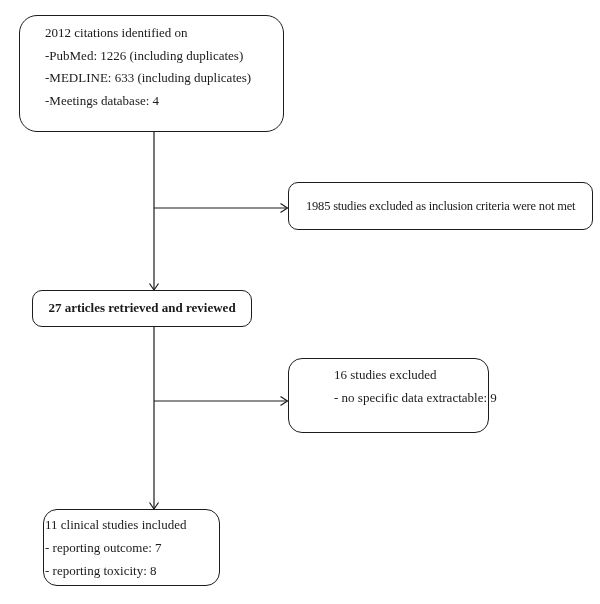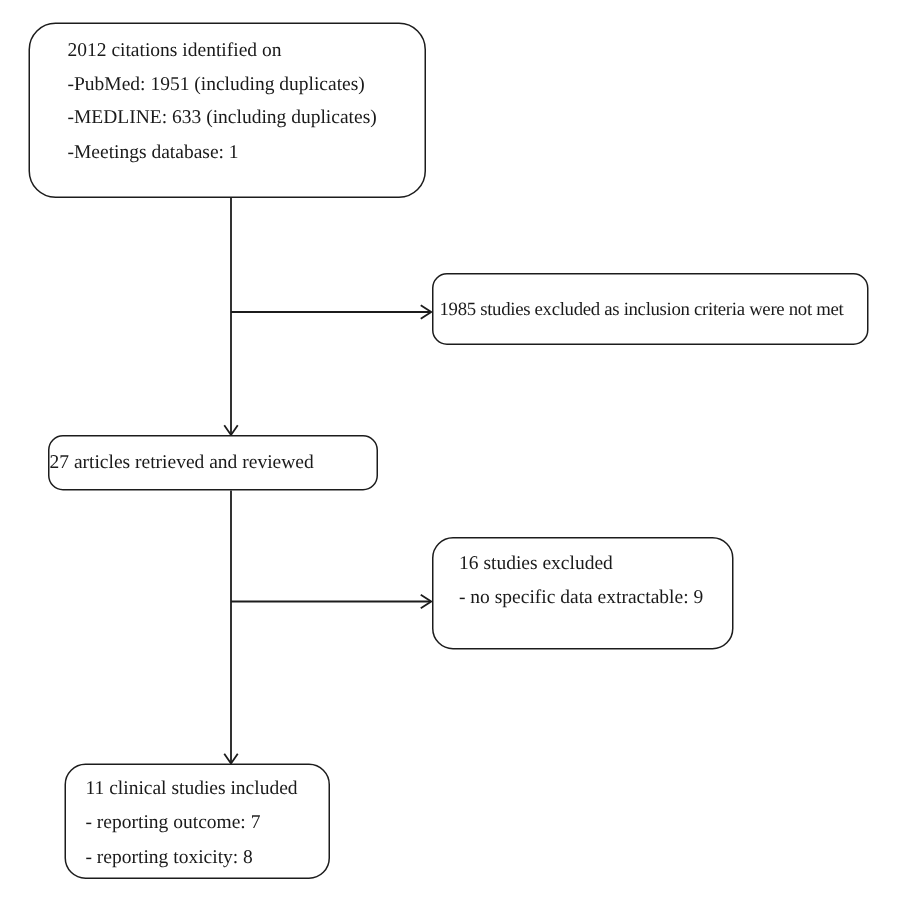--- a/index.html
+++ b/index.html
@@ -31,44 +31,45 @@
     left: 19px; top: 15px;
     width: 265px; height: 117px;
     border-radius: 18px;
     padding: 6px 6px 0 25px;
   }
   .box-excluded-first {
     left: 288px; top: 182px;
     min-width: 291px; height: 48px;
     border-radius: 10px;
     display: flex; align-items: center;
-    padding: 0 4px;
+    padding: 0 17px;
     font-size: 12.5px;
     letter-spacing: -0.2px;
     white-space: nowrap;
   }
   .box-retrieved {
     left: 32px; top: 290px;
     width: 220px; height: 37px;
     border-radius: 10px;
-    display: flex; align-items: center; 
+    display: flex; align-items: center; justify-content: center;
     white-space: nowrap;
+    font-weight: bold;
   }
   .box-excluded-second {
     left: 288px; top: 358px;
     width: 201px; height: 75px;
     border-radius: 14px;
     padding: 4px 4px 0 17px;
   }
-  .box-excluded-second .bline { line-height: 23px; }
+  .box-excluded-second .bline { line-height: 23px; margin-left: 28px; }
   .box-included {
     left: 43px; top: 509px;
     width: 177px; height: 77px;
     border-radius: 14px;
-    padding: 3px 4px 0 13px;
+    padding: 3px 4px 0 1px;
   }
   .box-included .bline { line-height: 23px; }
   .connectors {
     position: absolute;
     left: 0; top: 0;
     width: 600px; height: 604px;
     pointer-events: none;
   }
 </style>
 </head>
@@ -82,23 +83,23 @@
     <path d="M154 208 H287"></path>
     <path d="M280.5 203.5 L287.5 208 L280.5 212.5"></path>
     <path d="M154 327 V509"></path>
     <path d="M149.5 502.5 L154 509 L158.5 502.5"></path>
     <path d="M154 401 H287"></path>
     <path d="M280.5 396.5 L287.5 401 L280.5 405.5"></path>
   </svg>
 
   <div class="box box-identified">
     <div class="bline">2012 citations identified on</div>
-    <div class="bline">-PubMed: 1951 (including duplicates)</div>
+    <div class="bline">-PubMed: 1226 (including duplicates)</div>
     <div class="bline">-MEDLINE: 633 (including duplicates)</div>
-    <div class="bline">-Meetings database: 1</div>
+    <div class="bline">-Meetings database: 4</div>
   </div>
 
   <div class="box box-excluded-first">
     <span class="bline">1985 studies excluded as inclusion criteria were not met</span>
   </div>
 
   <div class="box box-retrieved">
     <span class="bline">27 articles retrieved and reviewed</span>
   </div>
 

